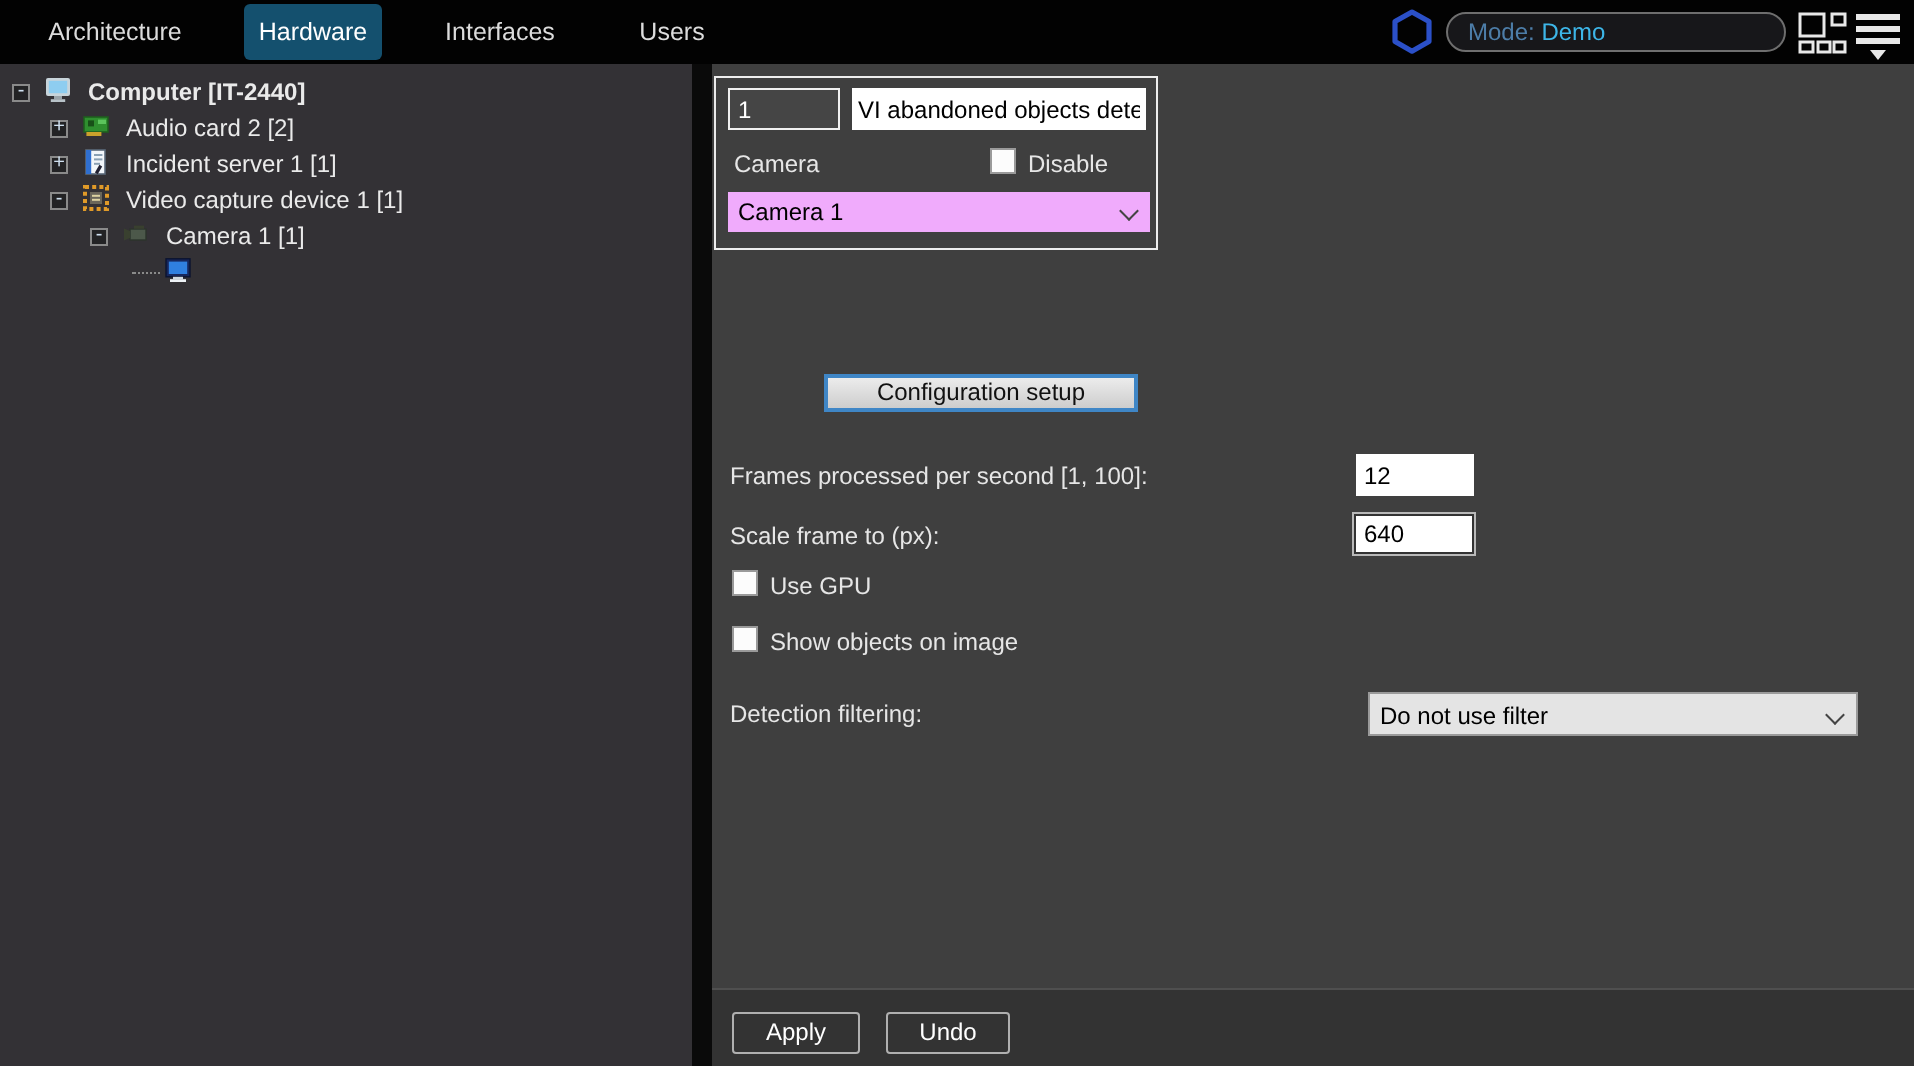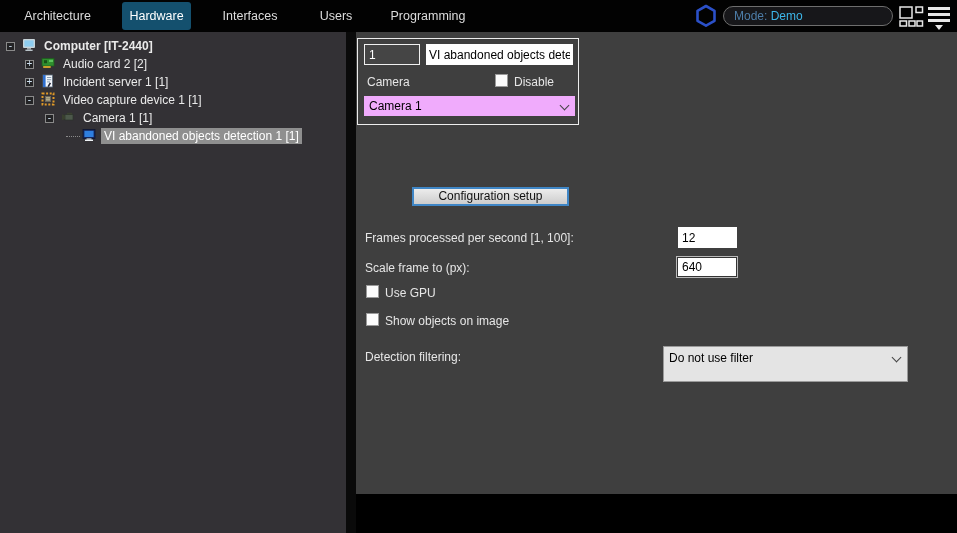--- a/index.html
+++ b/index.html
@@ -49,21 +49,21 @@
   .groupbox{position:absolute;left:1px;top:6px;width:222px;height:87px;border:1px solid #ededed;}
   .id-input{position:absolute;left:6px;top:5px;width:56px;height:21px;background:#454545;
       border:1px solid #f0f0f0;color:#fff;font-size:12px;padding:0 4px;}
   .name-input{position:absolute;left:68px;top:5px;width:147px;height:21px;background:#fff;
       border:none;color:#000;font-size:12px;padding:0 3px;}
   .fld-label{position:absolute;color:#e6e6e6;font-size:12px;}
   .checkbox{position:absolute;width:13px;height:13px;background:#fcfcfc;border:1px solid #9a9a9a;}
   .dropdown{position:absolute;height:20px;color:#000;font-size:12px;line-height:20px;
       padding-left:5px;cursor:default;}
   .dd-camera{left:6px;top:57px;width:211px;background:#f0abfc;}
-  .dd-filter{left:307px;top:314px;width:245px;height:36px;line-height:22px;background:#e4e4e4;
+  .dd-filter{left:328px;top:314px;width:245px;height:22px;line-height:22px;background:#e4e4e4;
       border:1px solid #9a9a9a;}
   .chev{position:absolute;right:7px;top:6px;width:7px;height:7px;
       border-right:1.6px solid #444;border-bottom:1.6px solid #444;transform:rotate(45deg);}
   .config-btn{position:absolute;left:11px;top:155px;width:157px;height:19px;
       background:linear-gradient(#ececec,#cdcdcd);border:2px solid #3f86c6;color:#111;
       font-size:12px;text-align:center;line-height:15px;cursor:default;margin-left:45px;}
   .num-input{position:absolute;background:#fff;color:#000;font-size:12px;padding:0 4px;border:none;}
   .fps-input{left:322px;top:195px;width:59px;height:21px;}
   .scale-input{left:321px;top:225px;width:60px;height:20px;border:1px solid #333;outline:1px solid #b9b9b9;}
 
@@ -75,21 +75,20 @@
 </head>
 <body>
 
 <div class="screen">
 
   <div class="topbar">
     <div class="tab" style="left:20px;width:75px;">Architecture</div>
     <div class="tab active" style="left:122px;width:69px;">Hardware</div>
     <div class="tab" style="left:205px;width:90px;">Interfaces</div>
     <div class="tab" style="left:305px;width:62px;">Users</div>
-    <div class="tab" style="left:385px;width:86px;">Programming</div>
 
     <span class="logo">
       <svg width="22" height="24" viewBox="0 0 22 24">
         <polygon points="11,2 19.5,6.8 19.5,16.8 11,21.6 2.5,16.8 2.5,6.8" fill="none" stroke="#2b50c8" stroke-width="2.6" stroke-linejoin="round"></polygon>
       </svg>
     </span>
 
     <div class="mode-field">
       <span class="mode-label">Mode:</span>
       <span class="mode-value">Demo</span>
@@ -187,21 +186,20 @@
       <div class="tree-row lvl3">
         <span class="dots"></span>
         <span class="tree-icon">
           <svg width="14" height="14" viewBox="0 0 14 14">
             <rect x="1" y="1.4" width="12" height="9" fill="#16265c" stroke="#0a1330" stroke-width="0.7"></rect>
             <rect x="2.4" y="2.8" width="9.2" height="6.2" fill="#2f7fe0"></rect>
             <rect x="4.5" y="10.4" width="5" height="1.2" fill="#cfd8e0"></rect>
             <rect x="3" y="11.6" width="8" height="1.4" fill="#eef2f6"></rect>
           </svg>
         </span>
-        <span class="tree-label selected">VI abandoned objects detection 1 [1]</span>
       </div>
 
     </div>
   </div>
 
   <div class="divider"></div>
 
   <div class="right-panel">
 
     <div class="groupbox">
@@ -231,14 +229,18 @@
     <span class="fld-label" style="left:29px;top:282px;">Show objects on image</span>
 
     <span class="fld-label" style="left:9px;top:318px;">Detection filtering:</span>
     <div class="dropdown dd-filter">
       <span>Do not use filter</span>
       <span class="chev" style="top:7px;"></span>
     </div>
 
   </div>
 
+  <div class="footer">
+    <div class="footer-btn apply-btn">Apply</div>
+    <div class="footer-btn undo-btn">Undo</div>
+  </div>
 
 </div>
 
 </body></html>

